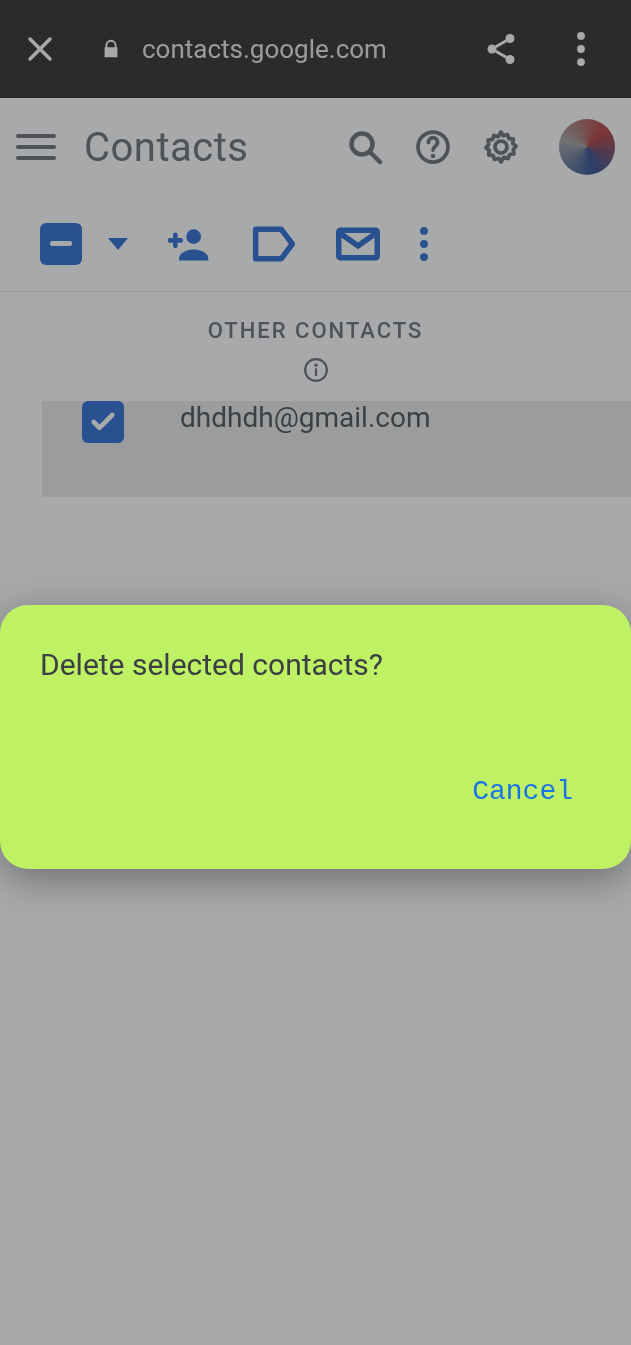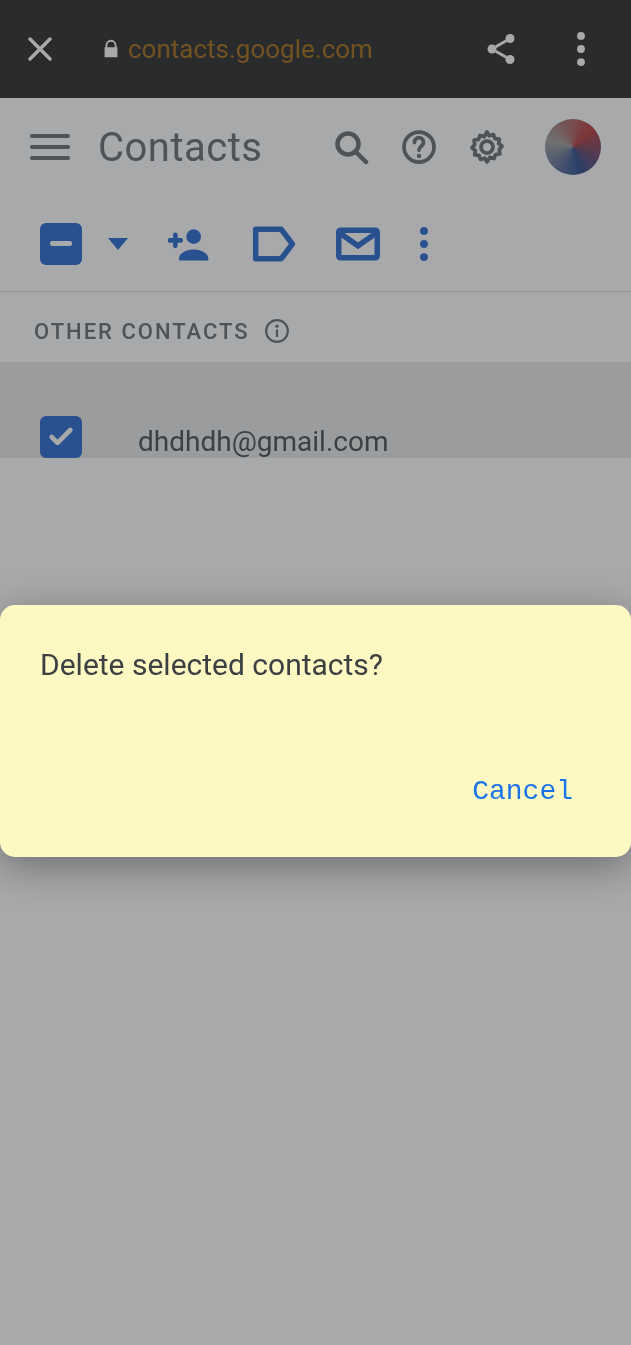--- a/index.html
+++ b/index.html
@@ -1,50 +1,50 @@
 <!DOCTYPE html>
 <html><head>
 <meta charset="utf-8">
 <style>
   * { box-sizing: border-box; margin: 0; padding: 0; }
   html, body { width: 631px; height: 1345px; font-family: Roboto, Arial, sans-serif; overflow: hidden; background:#f1f1f1;}
   .browser-bar {
     height: 98px; background:#1a1a1a; display:flex; align-items:center; padding:0 20px; color:#fff;
   }
   .browser-bar .close { width:40px; height:40px; display:flex; align-items:center; justify-content:center; }
-  .browser-bar .address { display:flex; align-items:center; gap:6px; margin-left:40px; font-size:26px; color:#a16207; flex:1;}
+  .browser-bar .address { display:flex; align-items:center; gap:20px; margin-left:40px; font-size:26px; color:#e5e5e5; flex:1;}
   .browser-bar .address .lock { width:22px; height:22px; }
   .browser-bar .right-icons { display:flex; align-items:center; gap:40px; margin-right:10px;}
   .browser-bar .right-icons .icon-btn { width:40px; height:40px; display:flex; align-items:center; justify-content:center;}
   .app {
     background:#fff; height: calc(1345px - 98px);
     position:relative;
   }
   .header {
-    height:98px; display:flex; align-items:center; padding:0 30px; gap:28px;
+    height:98px; display:flex; align-items:center; padding:0 16px; gap:28px;
   }
   .hamburger { width:40px; height:40px; display:flex; flex-direction:column; justify-content:center; gap:7px;}
   .hamburger div { height:4px; background:#5f6368; border-radius:2px;}
   .title { font-size:40px; color:#5f6368; flex:1; font-weight:400; letter-spacing:0.5px;}
   .header .hicon { width:40px; height:40px; display:flex; align-items:center; justify-content:center; color:#5f6368;}
   .avatar { width:56px; height:56px; border-radius:50%; background: conic-gradient(from 45deg, #b22d2d, #1d3f89, #999, #b22d2d); margin-left:10px;}
   .toolbar {
     height:96px; padding:0 40px; display:flex; align-items:center; gap:40px; border-bottom:1px solid #ddd;
   }
   .selchk { width:42px; height:42px; border-radius:6px; background:#1a5fd0; display:flex; align-items:center; justify-content:center;}
   .selchk .dash { width:22px; height:5px; background:#fff; border-radius:2px;}
   .toolbar svg { display:block;}
-  .section-label { padding:26px 34px 18px; font-size:22px; color:#5f6368; letter-spacing:2px; font-weight:500; display:flex; align-items:center; gap:14px;}
-  .contact-row { height:96px; display:flex; align-items:flex-end; padding:0 40px; gap:56px; background:#e8e8e8;}
+  .section-label { padding:26px 34px 18px; font-size:22px; color:#5f6368; letter-spacing:2px; font-weight:500; display:flex; align-items:center; gap:14px;flex-direction:column;}
+  .contact-row { height:96px; display:flex; align-items:flex-start; padding:0 40px; gap:56px; background:#e8e8e8;margin-left:42px;}
   .contact-row .chk { width:42px; height:42px; border-radius:6px; background:#1a5fd0; display:flex; align-items:center; justify-content:center;}
   .contact-row .email { font-size:28px; color:#3c4043;}
   .scrim { position:absolute; inset:-98px 0 0 0; background:rgba(60,64,67,0.45); }
   .dialog {
-    position:absolute; left:0; right:0; top:507px; background:#fef9c3; border-radius:15px;
-    padding:42px 40px 34px; box-shadow:0 10px 40px rgba(0,0,0,0.35);
+    position:absolute; left:0; right:0; top:507px; background:#bef264; border-radius:28px;
+    padding:42px 40px 46px; box-shadow:0 10px 40px rgba(0,0,0,0.35);
   }
   .dialog-title { font-size:30px; color:#3c4043; font-weight:400;}
   .dialog-actions { display:flex; justify-content:flex-end; gap:34px; margin-top:78px; align-items:center;}
   .dialog-actions button { background:none; border:none; font-size:28px; color:#1a73e8; font-family:Liberation Mono, monospace; font-weight:500; padding:16px 18px; cursor:pointer;}
   .highlight { border:5px solid #e02020; }
   .tricaret { width:0;height:0;border-left:10px solid transparent;border-right:10px solid transparent;border-top:12px solid #1a5fd0;}
 </style>
 </head>
 <body>
 

